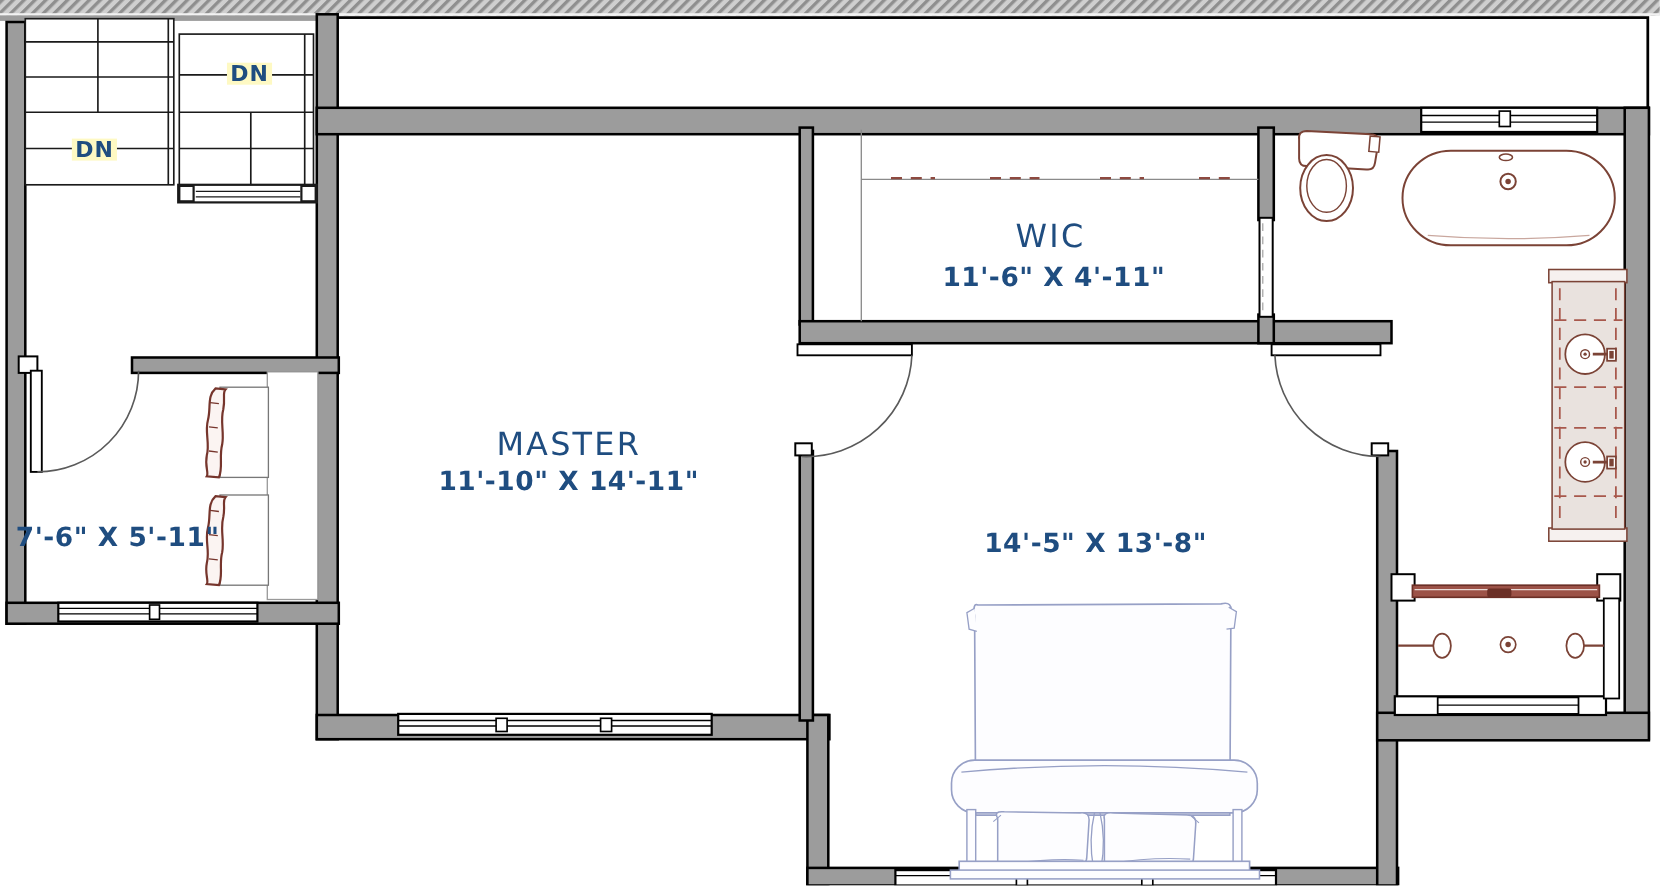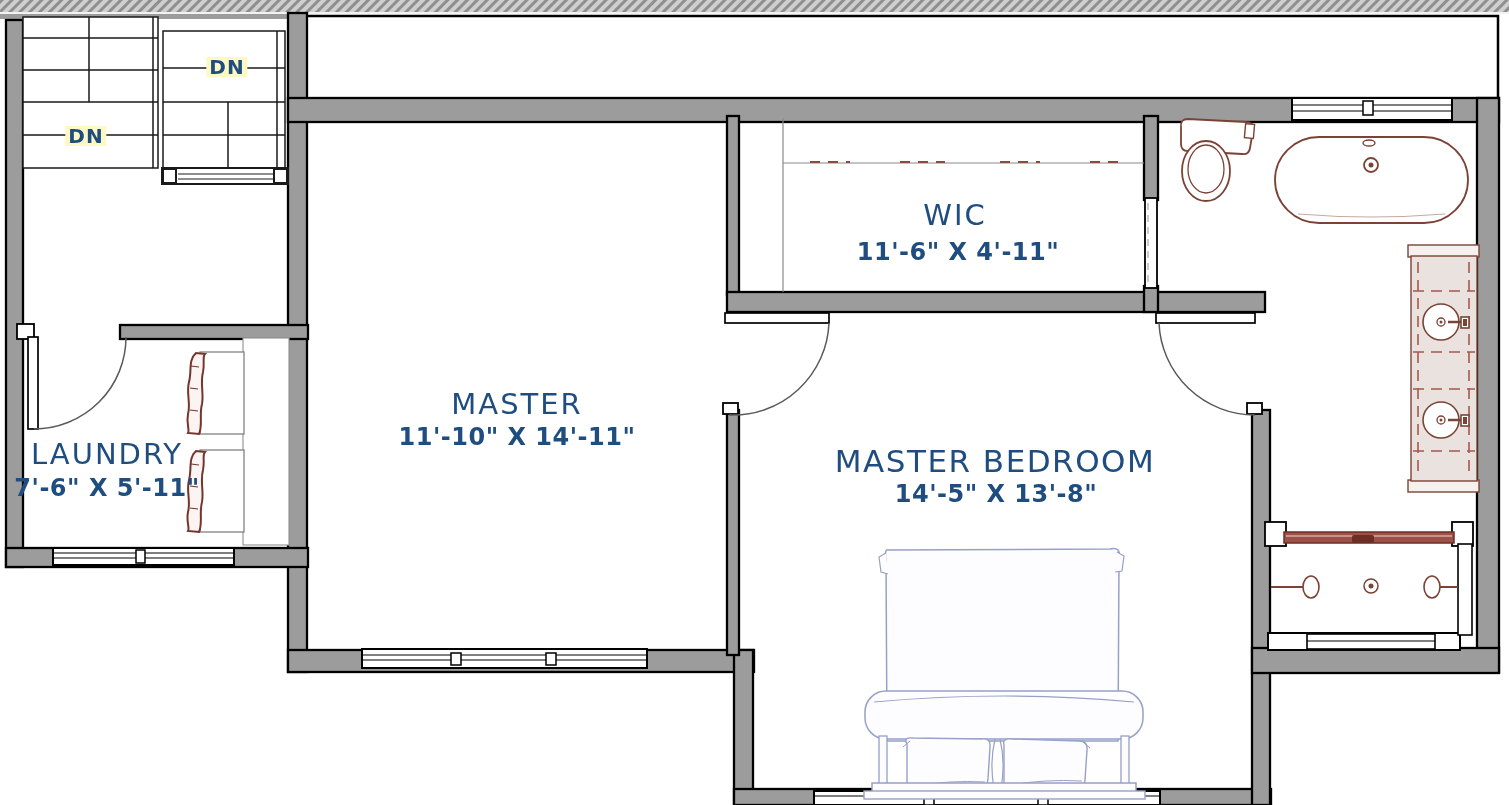--- a/index.html
+++ b/index.html
@@ -215,25 +215,23 @@
     <path d="M1010 785 Q1045 779 1082 781 M1083 742 L1090 748" fill="none" stroke-width="1"></path>
     <path d="M995 739 C991 756 991 772 994 789 M1000 739 C1004 756 1004 772 1001 789 M990 788 Q997 795 1006 788" fill="none" stroke-width="1.2"></path>
     <rect x="872" y="783" width="264" height="11" stroke-width="1.5"></rect>
     <rect x="864" y="791" width="281" height="8" stroke-width="1.4"></rect>
   </g>
 </svg>
 
 <div class="lbl dn" style="left:86px;top:136px">DN</div>
 <div class="lbl dn" style="left:227px;top:67px">DN</div>
 
-<div class="lbl room-name" style="left:107px;top:454px">LAUNDRY</div>
 <div class="lbl room-dims" style="left:107px;top:488px">7'-6" X 5'-11"</div>
 
 <div class="lbl room-name" style="left:517px;top:404px">MASTER</div>
 <div class="lbl room-dims" style="left:517px;top:437px">11'-10" X 14'-11"</div>
 
 <div class="lbl room-name" style="left:955px;top:215px">WIC</div>
 <div class="lbl room-dims" style="left:958px;top:252px">11'-6" X 4'-11"</div>
 
-<div class="lbl room-name big" style="left:995px;top:461px">MASTER BEDROOM</div>
 <div class="lbl room-dims" style="left:996px;top:494px">14'-5" X 13'-8"</div>
 
 </div>
 
 </body></html>

